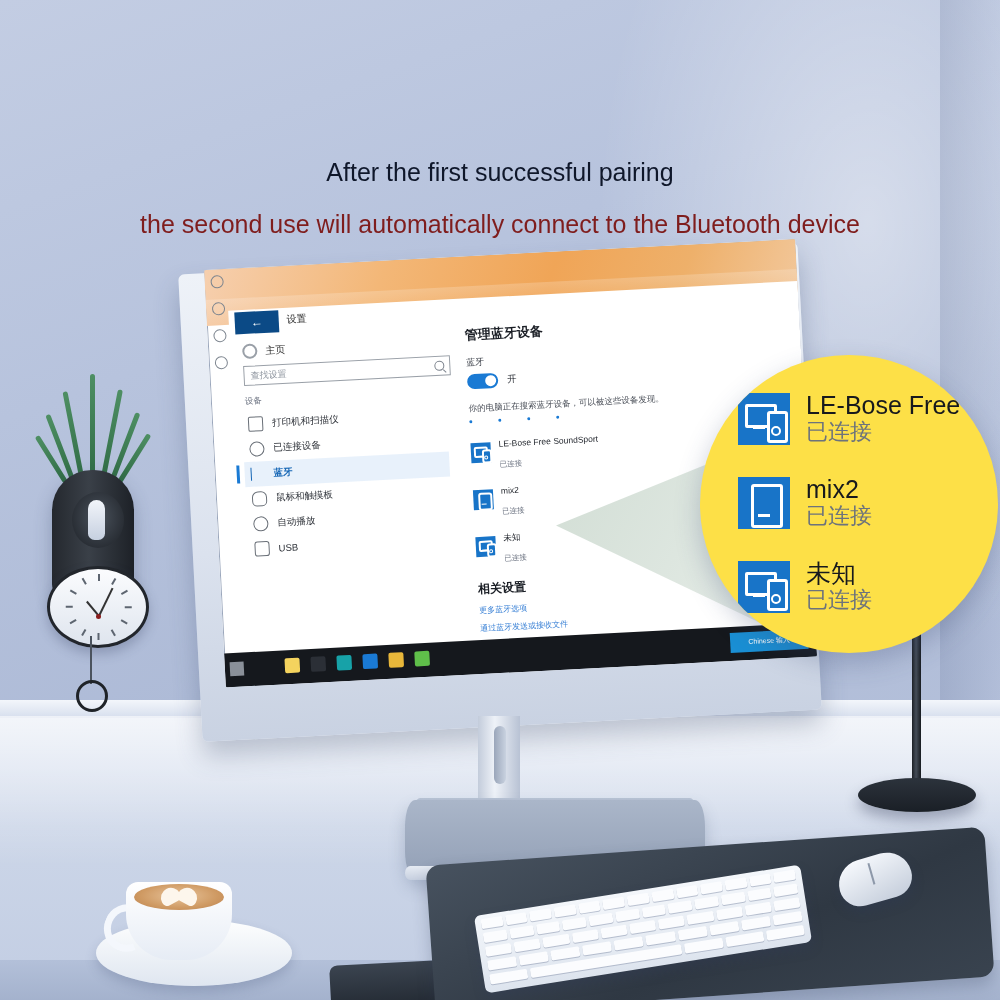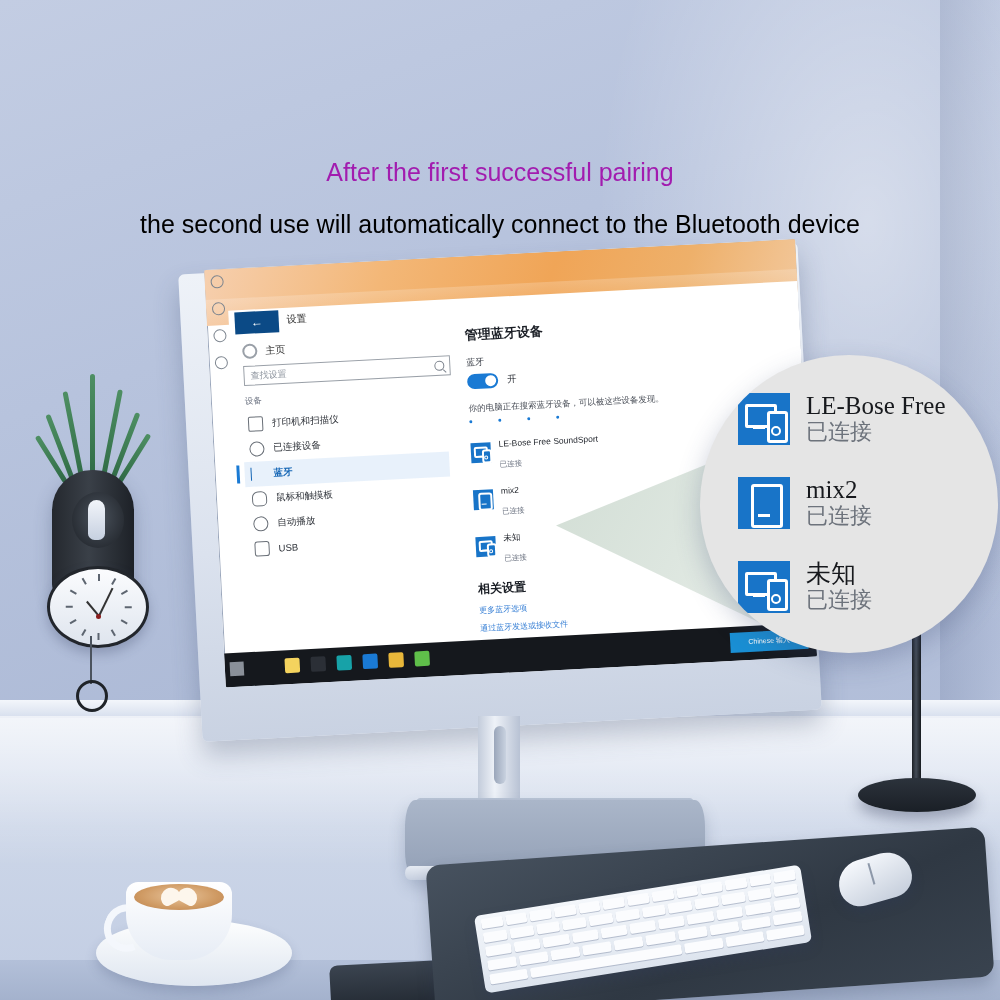--- a/index.html
+++ b/index.html
@@ -25,23 +25,23 @@
     background:linear-gradient(180deg,#f3f6fb,#d6deed);}
   .desk-front{position:absolute;left:0;top:960px;width:1000px;height:40px;
     background:linear-gradient(180deg,#b3c0d9,#a4b2cd);}
   .desk-gloss{position:absolute;left:0;top:716px;width:1000px;height:150px;
     background:linear-gradient(180deg,rgba(255,255,255,.55),rgba(255,255,255,0));}
 
   
   .headline{position:absolute;left:0;top:42px;width:1000px;text-align:center;
     font-size:52px;font-weight:bold;color:#111;letter-spacing:.2px;}
   .sub1{position:absolute;left:0;top:158px;width:1000px;text-align:center;
-    font-size:25px;color:#a21caf;}
+    font-size:25px;color:#0f172a;}
   .sub2{position:absolute;left:0;top:210px;width:1000px;text-align:center;
-    font-size:25px;color:#000000;}
+    font-size:25px;color:#7f1d1d;}
 
   
   .monitor{position:absolute;left:190px;top:258px;width:620px;height:470px;}
   .bezel{position:absolute;left:0;top:0;width:620px;height:468px;
     background:linear-gradient(180deg,#eef2f8,#dbe2ee 60%,#c9d2e2);
     border-radius:6px;
     transform:rotate(-3.0deg);
     box-shadow:0 14px 26px rgba(60,75,110,.30);}
   .screen{position:absolute;left:14px;top:12px;width:592px;height:418px;
     transform:rotate(-3.0deg);transform-origin:0 0;
@@ -211,22 +211,22 @@
   .heart:after{right:0;transform:rotate(28deg);}
   .handle{position:absolute;left:104px;top:904px;width:32px;height:34px;
     border:7px solid #f4f7fc;border-right-color:transparent;border-radius:50%;
     transform:rotate(22deg);}
 
   
   .cone{position:absolute;left:556px;top:428px;width:240px;height:212px;
     background:linear-gradient(120deg,rgba(205,218,208,.92),rgba(226,234,228,.80));
     clip-path:polygon(0% 46%, 100% 0%, 100% 100%);}
   .callout{position:absolute;left:700px;top:355px;width:298px;height:298px;
-    border-radius:50%;background:#e5e5e5;
-    box-shadow:0 10px 26px rgba(55,70,110,.28);overflow:hidden;font-family:Liberation Serif, serif;}
+    border-radius:50%;background:#fde047;
+    box-shadow:0 10px 26px rgba(55,70,110,.28);overflow:hidden;}
   .co-list{position:absolute;left:38px;top:22px;width:250px;}
   .co-row{display:flex;align-items:center;gap:16px;height:84px;}
   .co-icon{width:52px;height:52px;background:#1874c8;flex:0 0 52px;position:relative;}
   .co-name{font-size:25px;color:#17191d;line-height:1.08;white-space:nowrap;}
   .co-stat{font-size:22px;color:#6d737c;line-height:1.2;}
 
   
   .g-mon{position:absolute;background:transparent;border:2.2px solid #fff;border-radius:2px;}
   .g-mon-foot{position:absolute;background:#fff;}
   .g-phone{position:absolute;border:2.2px solid #fff;border-radius:3px;background:#1874c8;}

